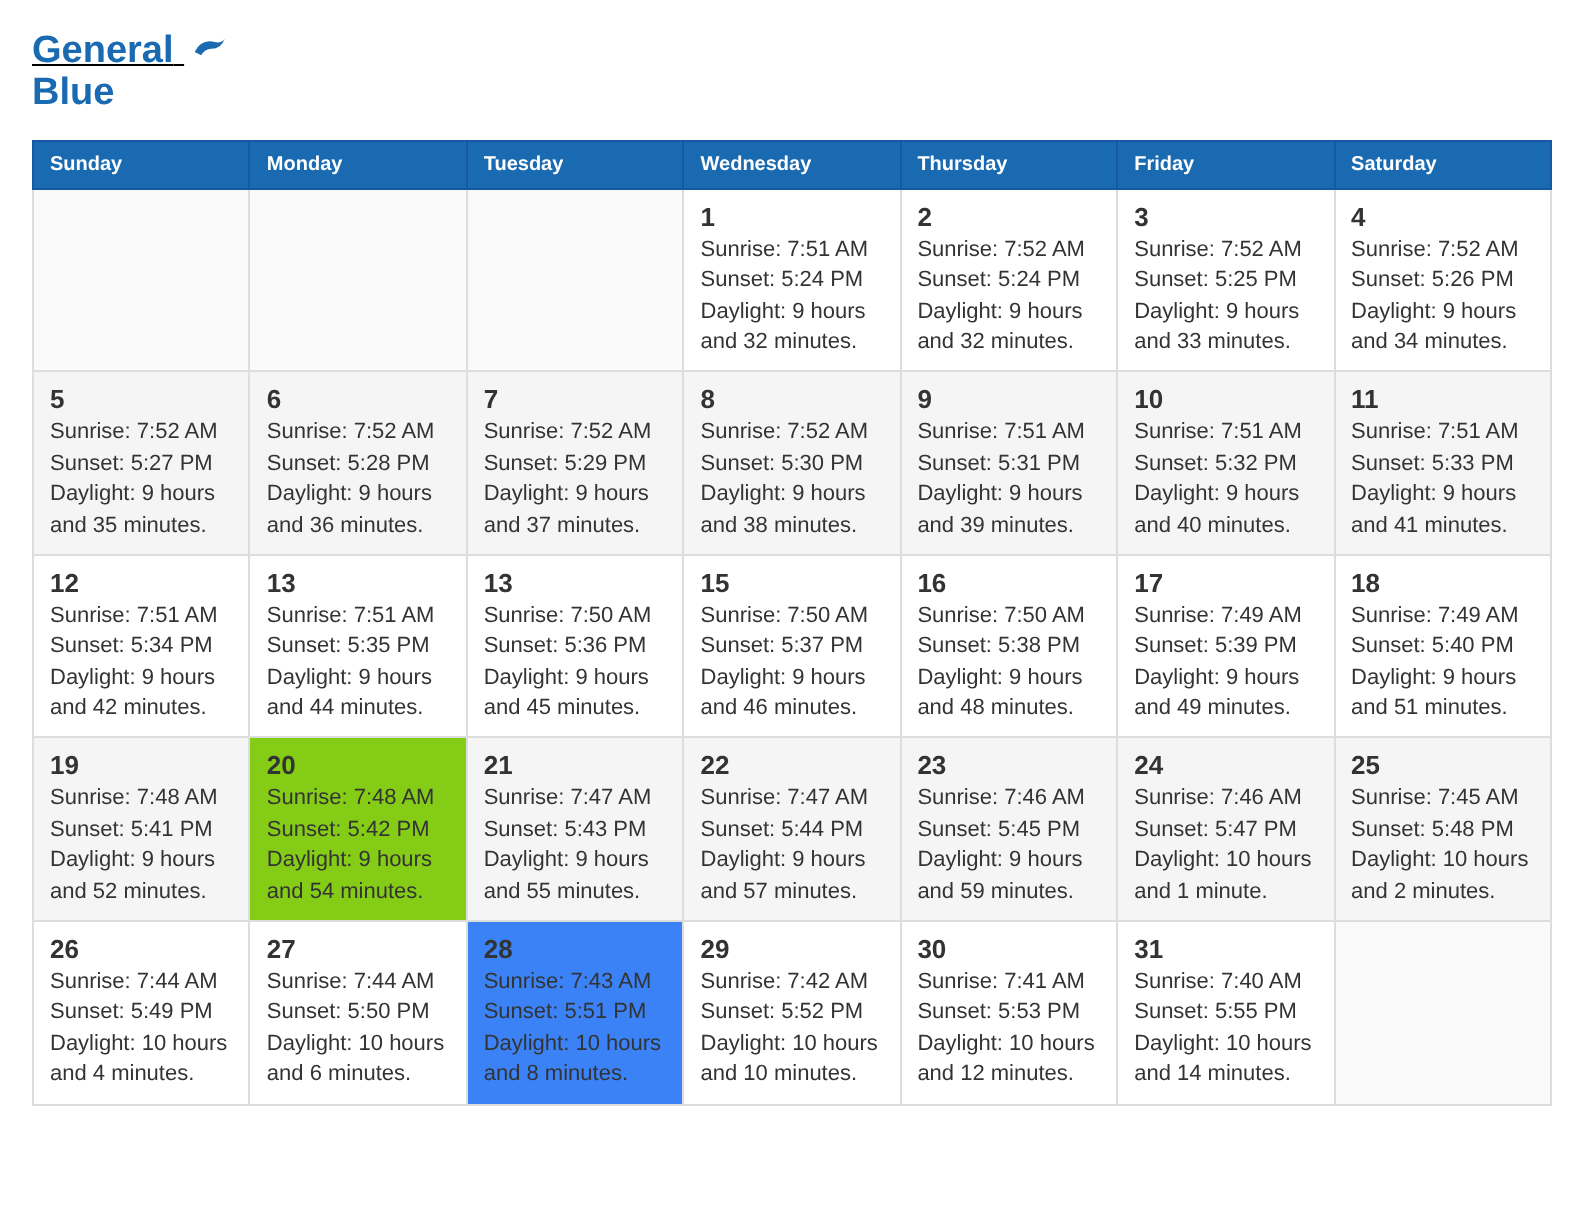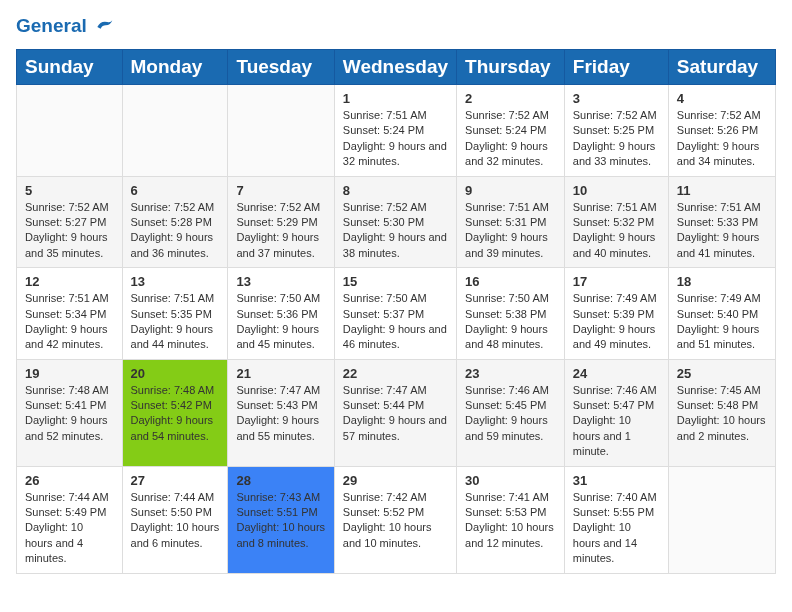--- a/index.html
+++ b/index.html
@@ -42,21 +42,21 @@
     .calendar {
       width: 100%;
       border-collapse: collapse;
       border: 1px solid #ccc;
     }
     .calendar th {
       background-color: #1a6ab1;
       color: #fff;
       text-align: left;
       padding: 6px 8px;
-      font-size: 19px;
+      font-size: 10px;
       font-weight: 600;
       border: 1px solid #1559a0;
     }
     .calendar td {
       vertical-align: top;
       padding: 6px 8px;
       border: 1px solid #ddd;
       width: calc(100% / 7);
       min-height: 80px;
       font-size: 11px;
@@ -83,28 +83,29 @@
     .empty-cell {
       background: #f9f9f9;
     }
   </style>
 </head>
 <body>
 
 <div class="header">
   <div class="logo">
     <div>
-      <div style="display:flex;align-items:center;">
+      <div style="display:flex;align-items:center;text-decoration:underline;">
         <div style="font-size:19px;font-weight:bold;color:#333;line-height:1.1;">
           <span style="color:#1a6ab1;">General</span>
           <svg class="logo-icon" viewBox="0 0 24 24" style="display:inline-block;vertical-align:middle;margin-left:2px;">
             <path d="M4 12 Q8 4 16 6 Q20 7 22 4 Q20 10 14 10 Q10 10 8 14 Z" fill="#1a6ab1"></path>
           </svg>
         </div>
       </div>
+      <div style="font-size:19px;font-weight:bold;color:#1a6ab1;line-height:1.1;">Blue</div>
     </div>
   </div>
   <div class="title-block">
     <div class="month-title"></div>
     <div class="location-title"></div>
   </div>
 </div>
 
 <table class="calendar">
   <thead>

